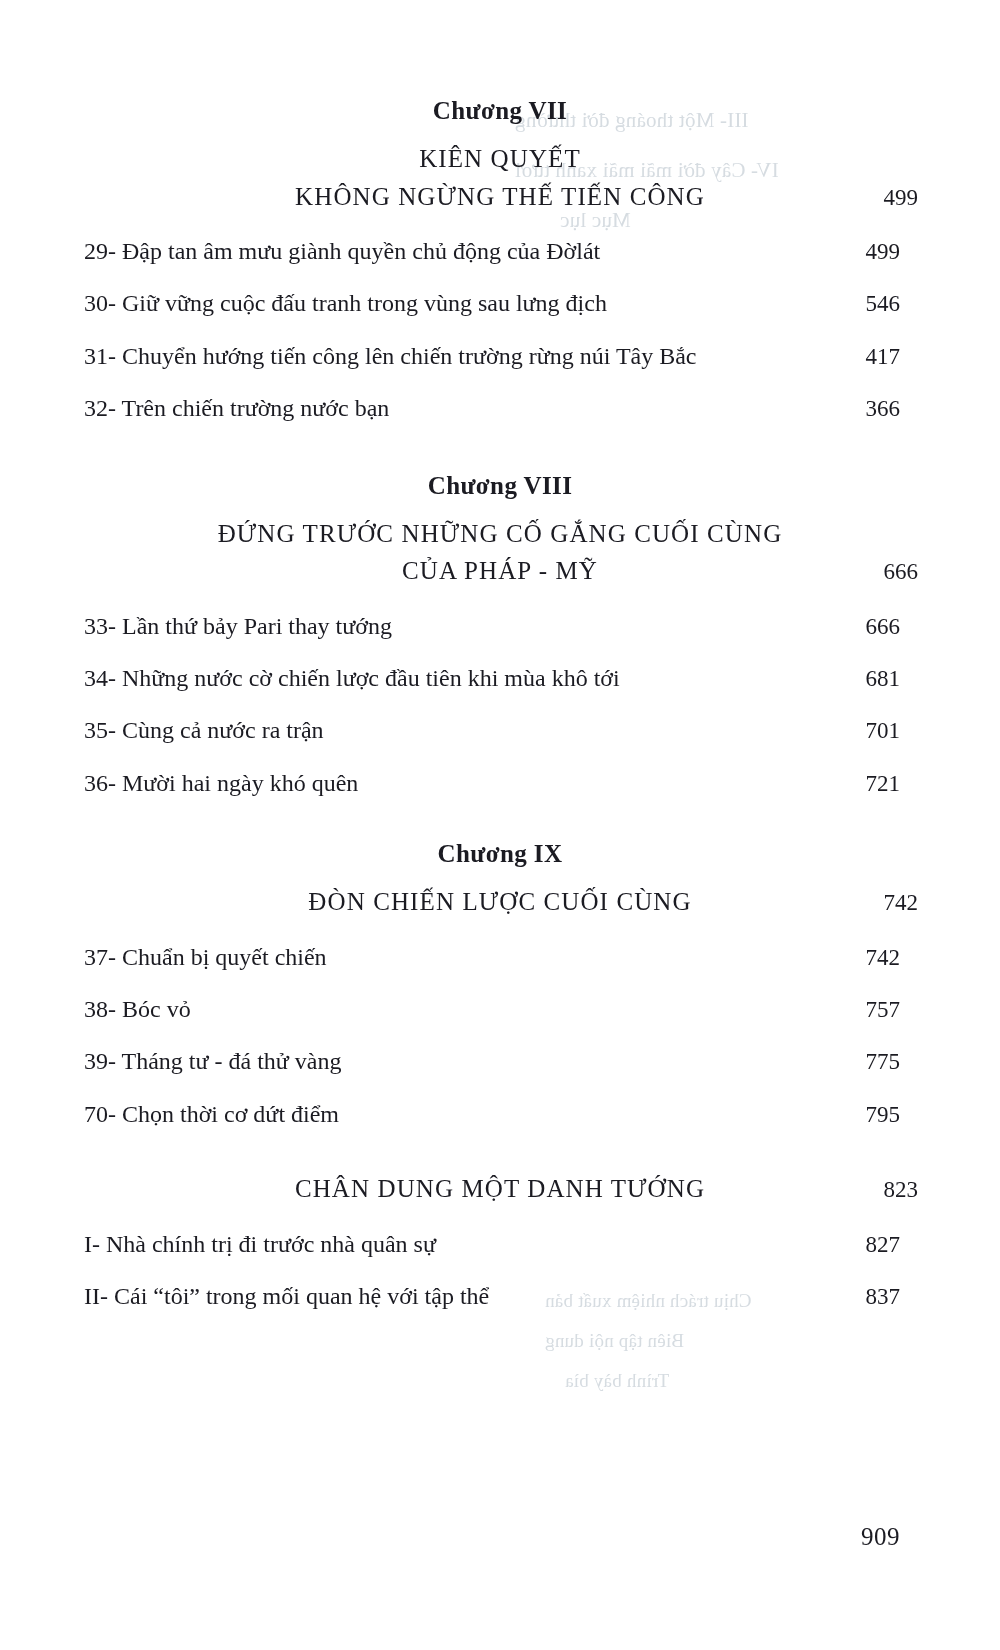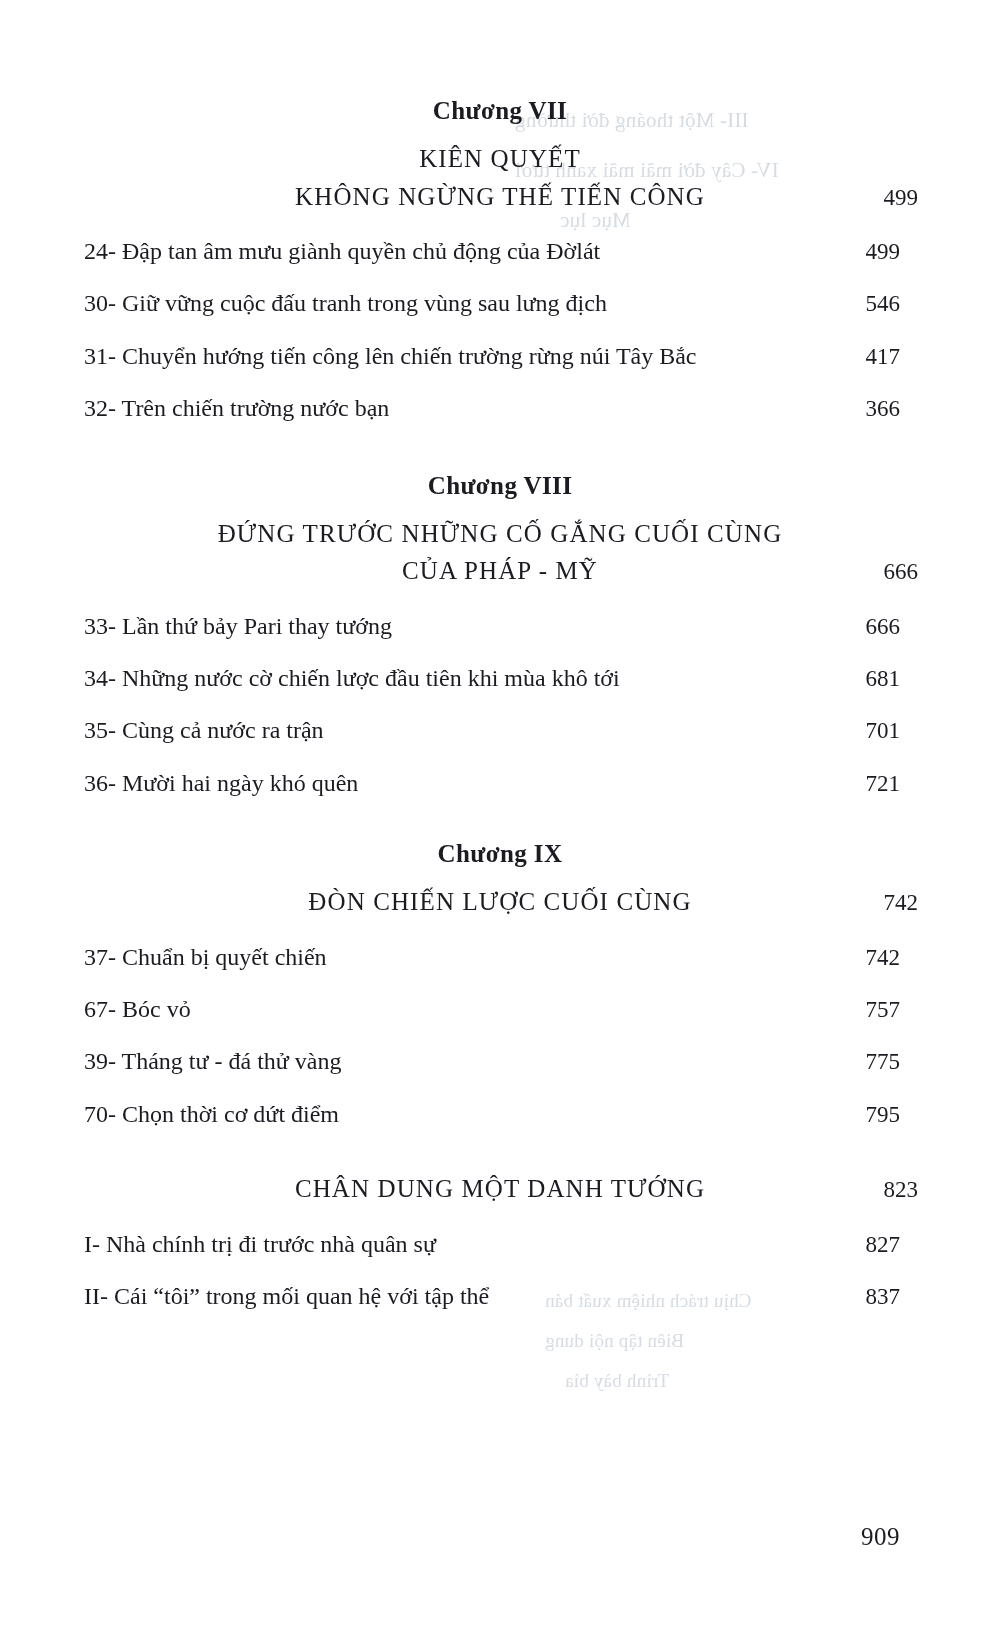--- a/index.html
+++ b/index.html
@@ -128,21 +128,21 @@
     <section class="chapter-block">
       <div class="chapter-label">Chương VII</div>
       <div class="chapter-title-row">
         <span class="ttl">KIÊN QUYẾT</span>
       </div>
       <div class="chapter-title-row">
         <span class="ttl">KHÔNG NGỪNG THẾ TIẾN CÔNG</span>
         <span class="pg">499</span>
       </div>
       <div class="entry">
-        <span class="label">24- Đập tan âm mưu giành quyền chủ động của Đờlát</span>
+        <span class="label">29- Đập tan âm mưu giành quyền chủ động của Đờlát</span>
         <span class="num">499</span>
       </div>
       <div class="entry">
         <span class="label">30- Giữ vững cuộc đấu tranh trong vùng sau lưng địch</span>
         <span class="num">546</span>
       </div>
       <div class="entry">
         <span class="label">31- Chuyển hướng tiến công lên chiến trường rừng núi Tây Bắc</span>
         <span class="num">417</span>
       </div>
@@ -183,21 +183,21 @@
       <div class="chapter-label">Chương IX</div>
       <div class="chapter-title-row">
         <span class="ttl">ĐÒN CHIẾN LƯỢC CUỐI CÙNG</span>
         <span class="pg">742</span>
       </div>
       <div class="entry">
         <span class="label">37- Chuẩn bị quyết chiến</span>
         <span class="num">742</span>
       </div>
       <div class="entry">
-        <span class="label">67- Bóc vỏ</span>
+        <span class="label">38- Bóc vỏ</span>
         <span class="num">757</span>
       </div>
       <div class="entry">
         <span class="label">39- Tháng tư - đá thử vàng</span>
         <span class="num">775</span>
       </div>
       <div class="entry">
         <span class="label">70- Chọn thời cơ dứt điểm</span>
         <span class="num">795</span>
       </div>

